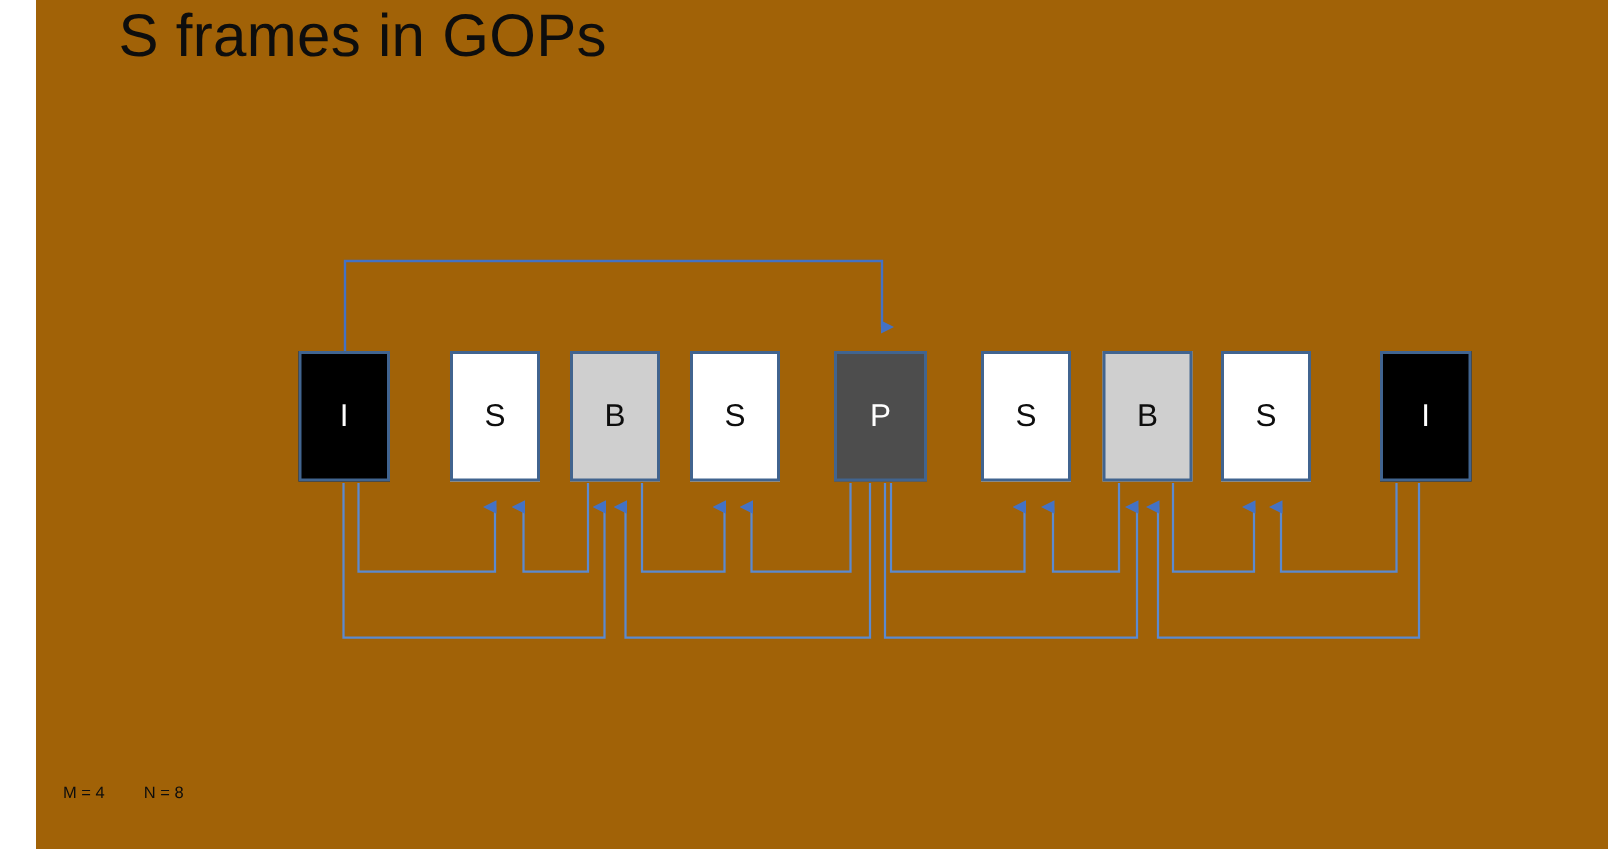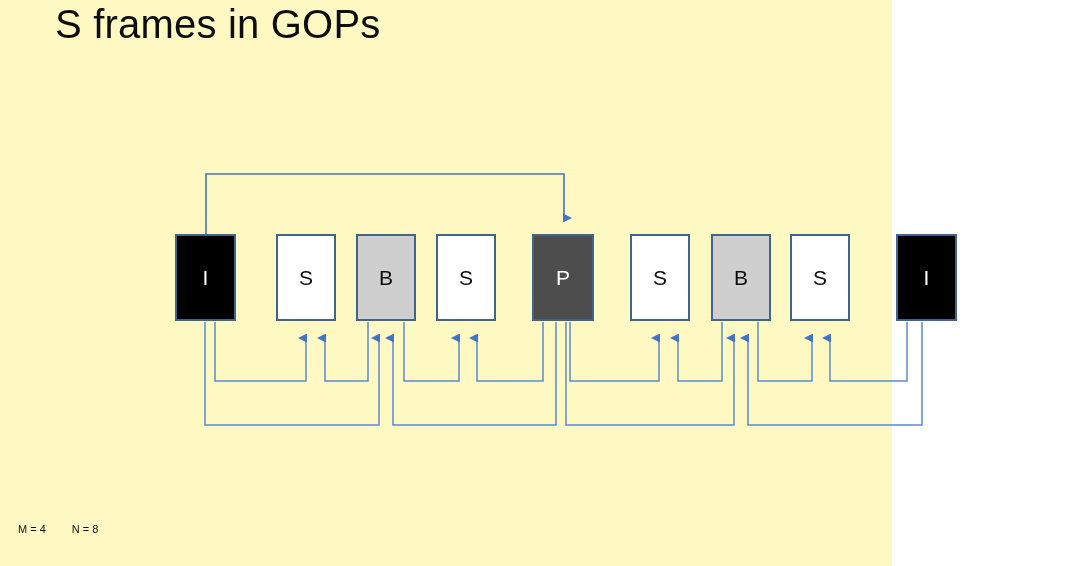--- a/index.html
+++ b/index.html
@@ -11,23 +11,24 @@
     width: 1080px;
     height: 566px;
     position: relative;
     overflow: hidden;
     font-family: "Liberation Sans", sans-serif;
     color: #000000;
   }
   #slide {
     position: absolute;
     inset: 0;
-    width: 892px;
+    width: 1048px;
     height: 566px;
-    background: #fef9c3;
+    background: #a16207;
+    margin-left: 24px;
   }
   #slide-title {
     position: absolute;
     left: 55px;
     top: 2px;
     font-size: 40px;
     font-weight: 400;
     letter-spacing: 0.2px;
     color: #0d0d0d;
     white-space: nowrap;

